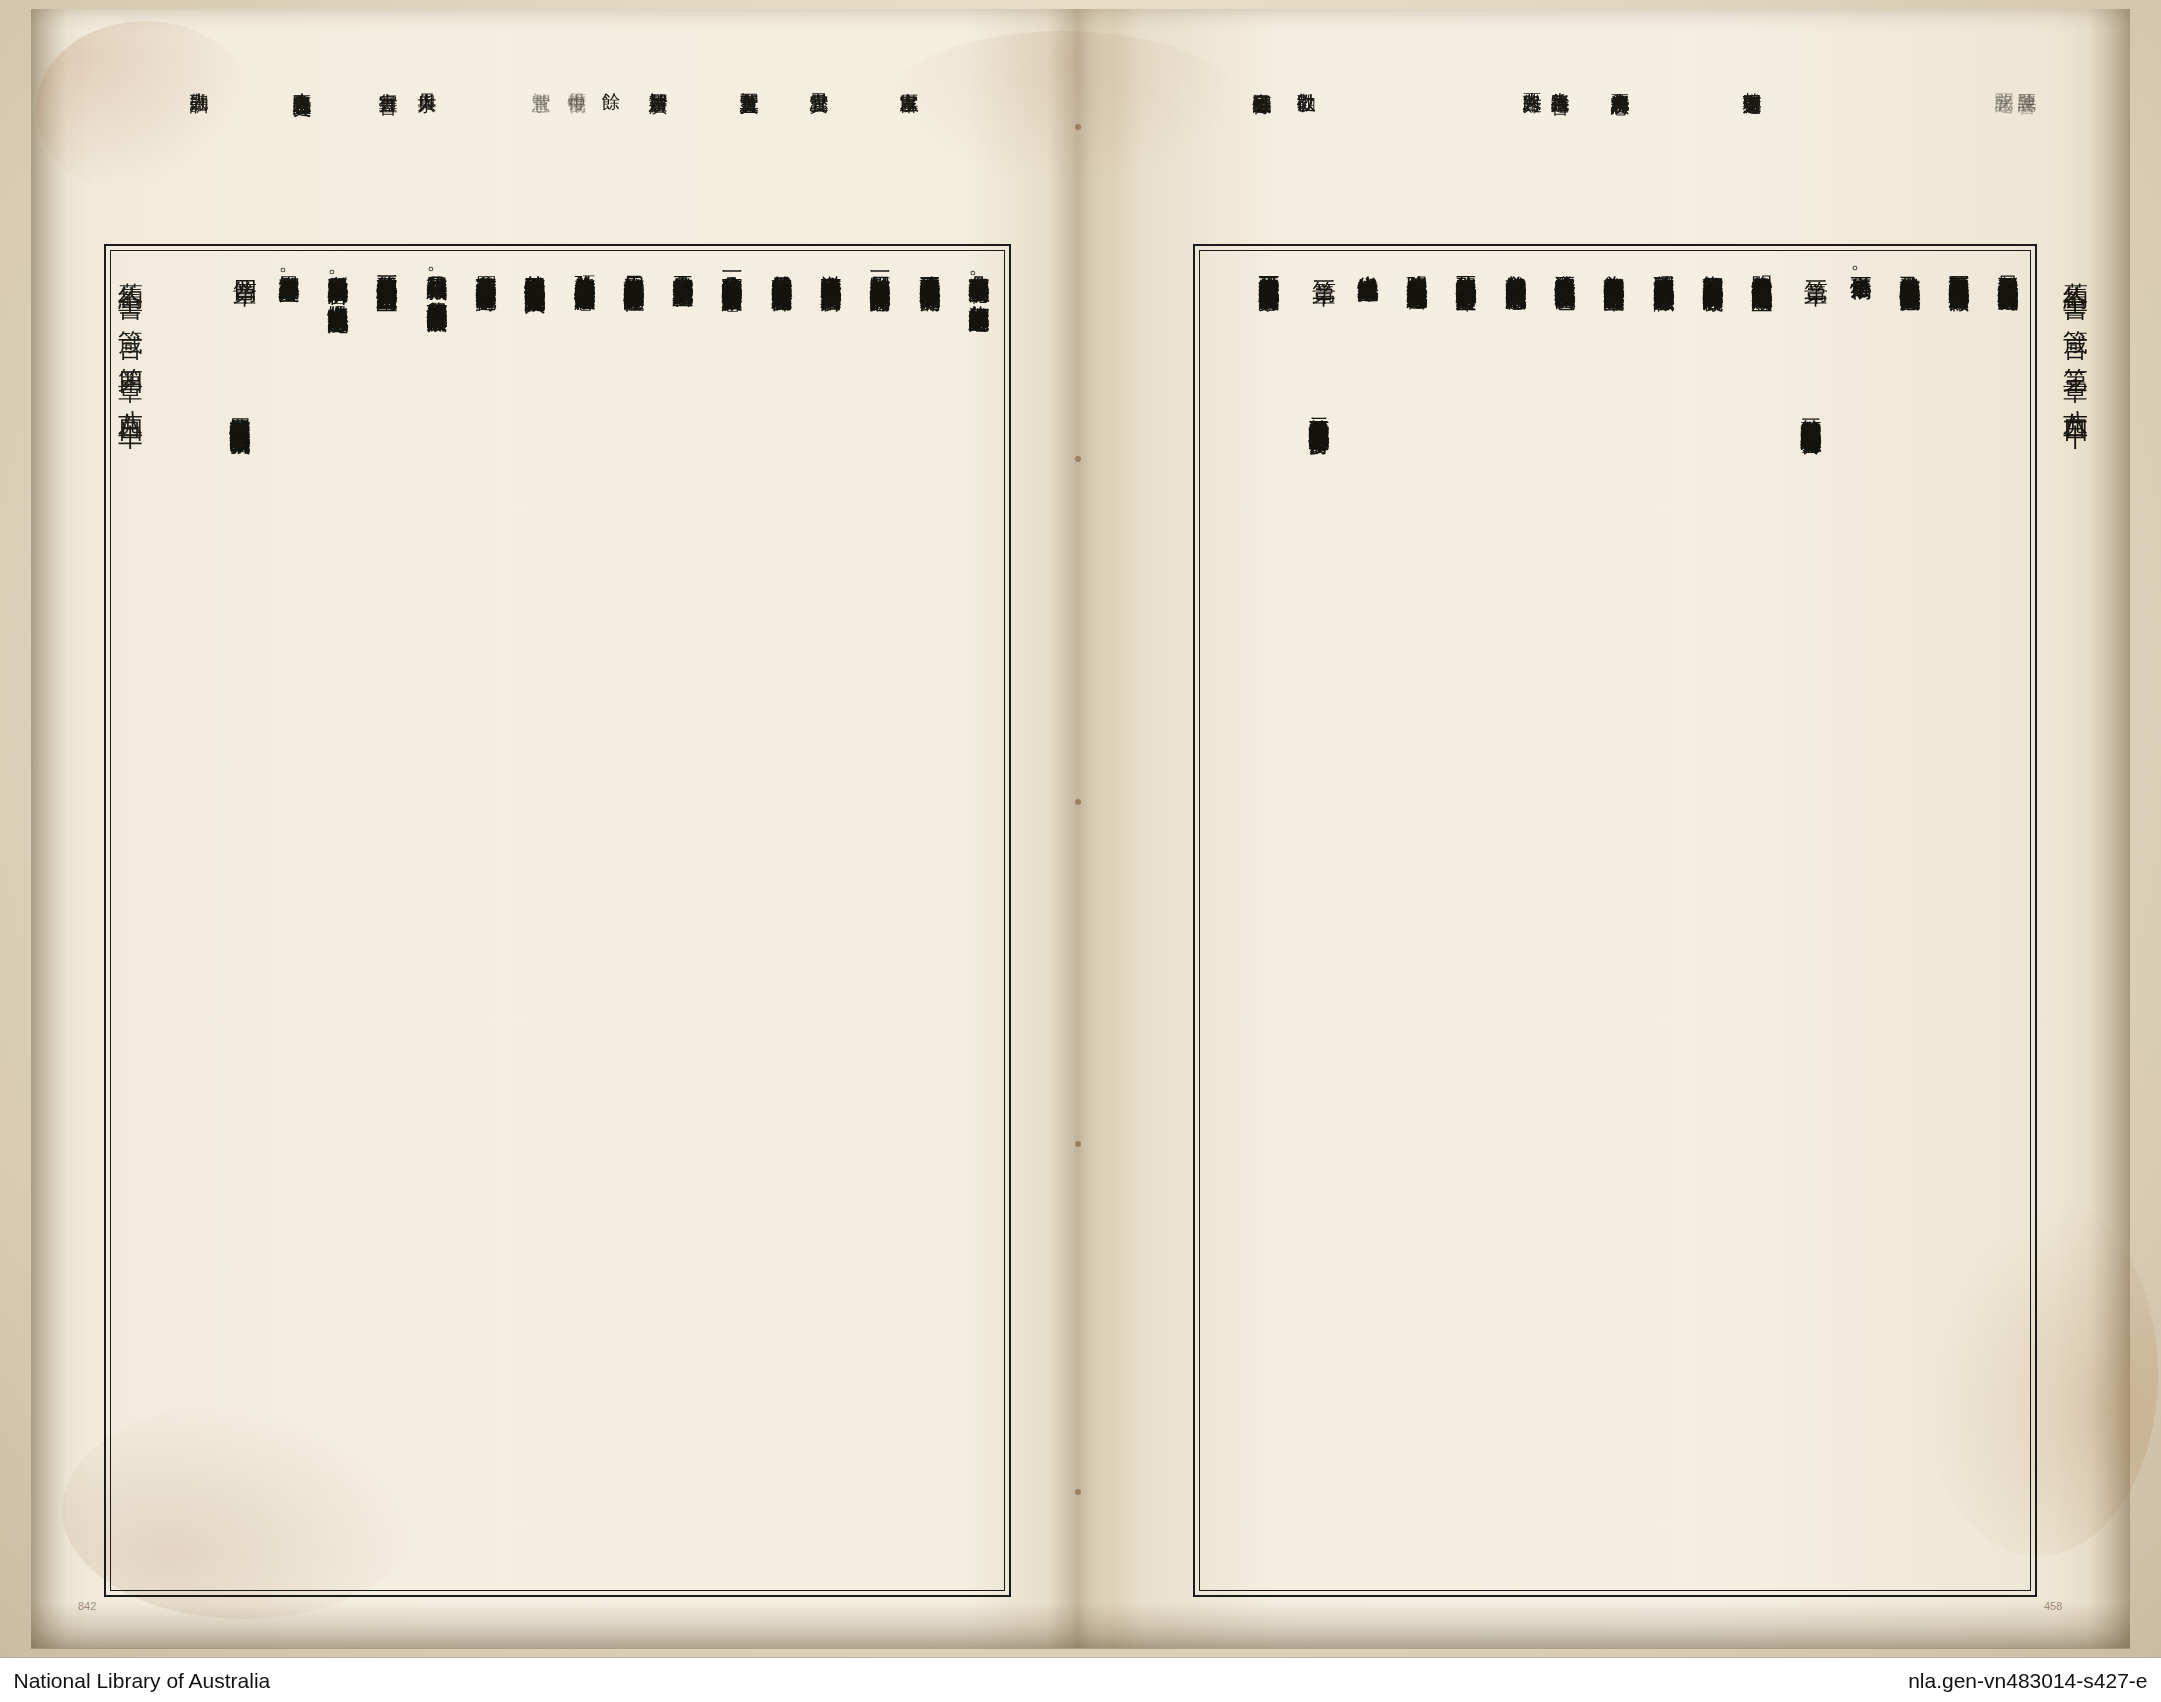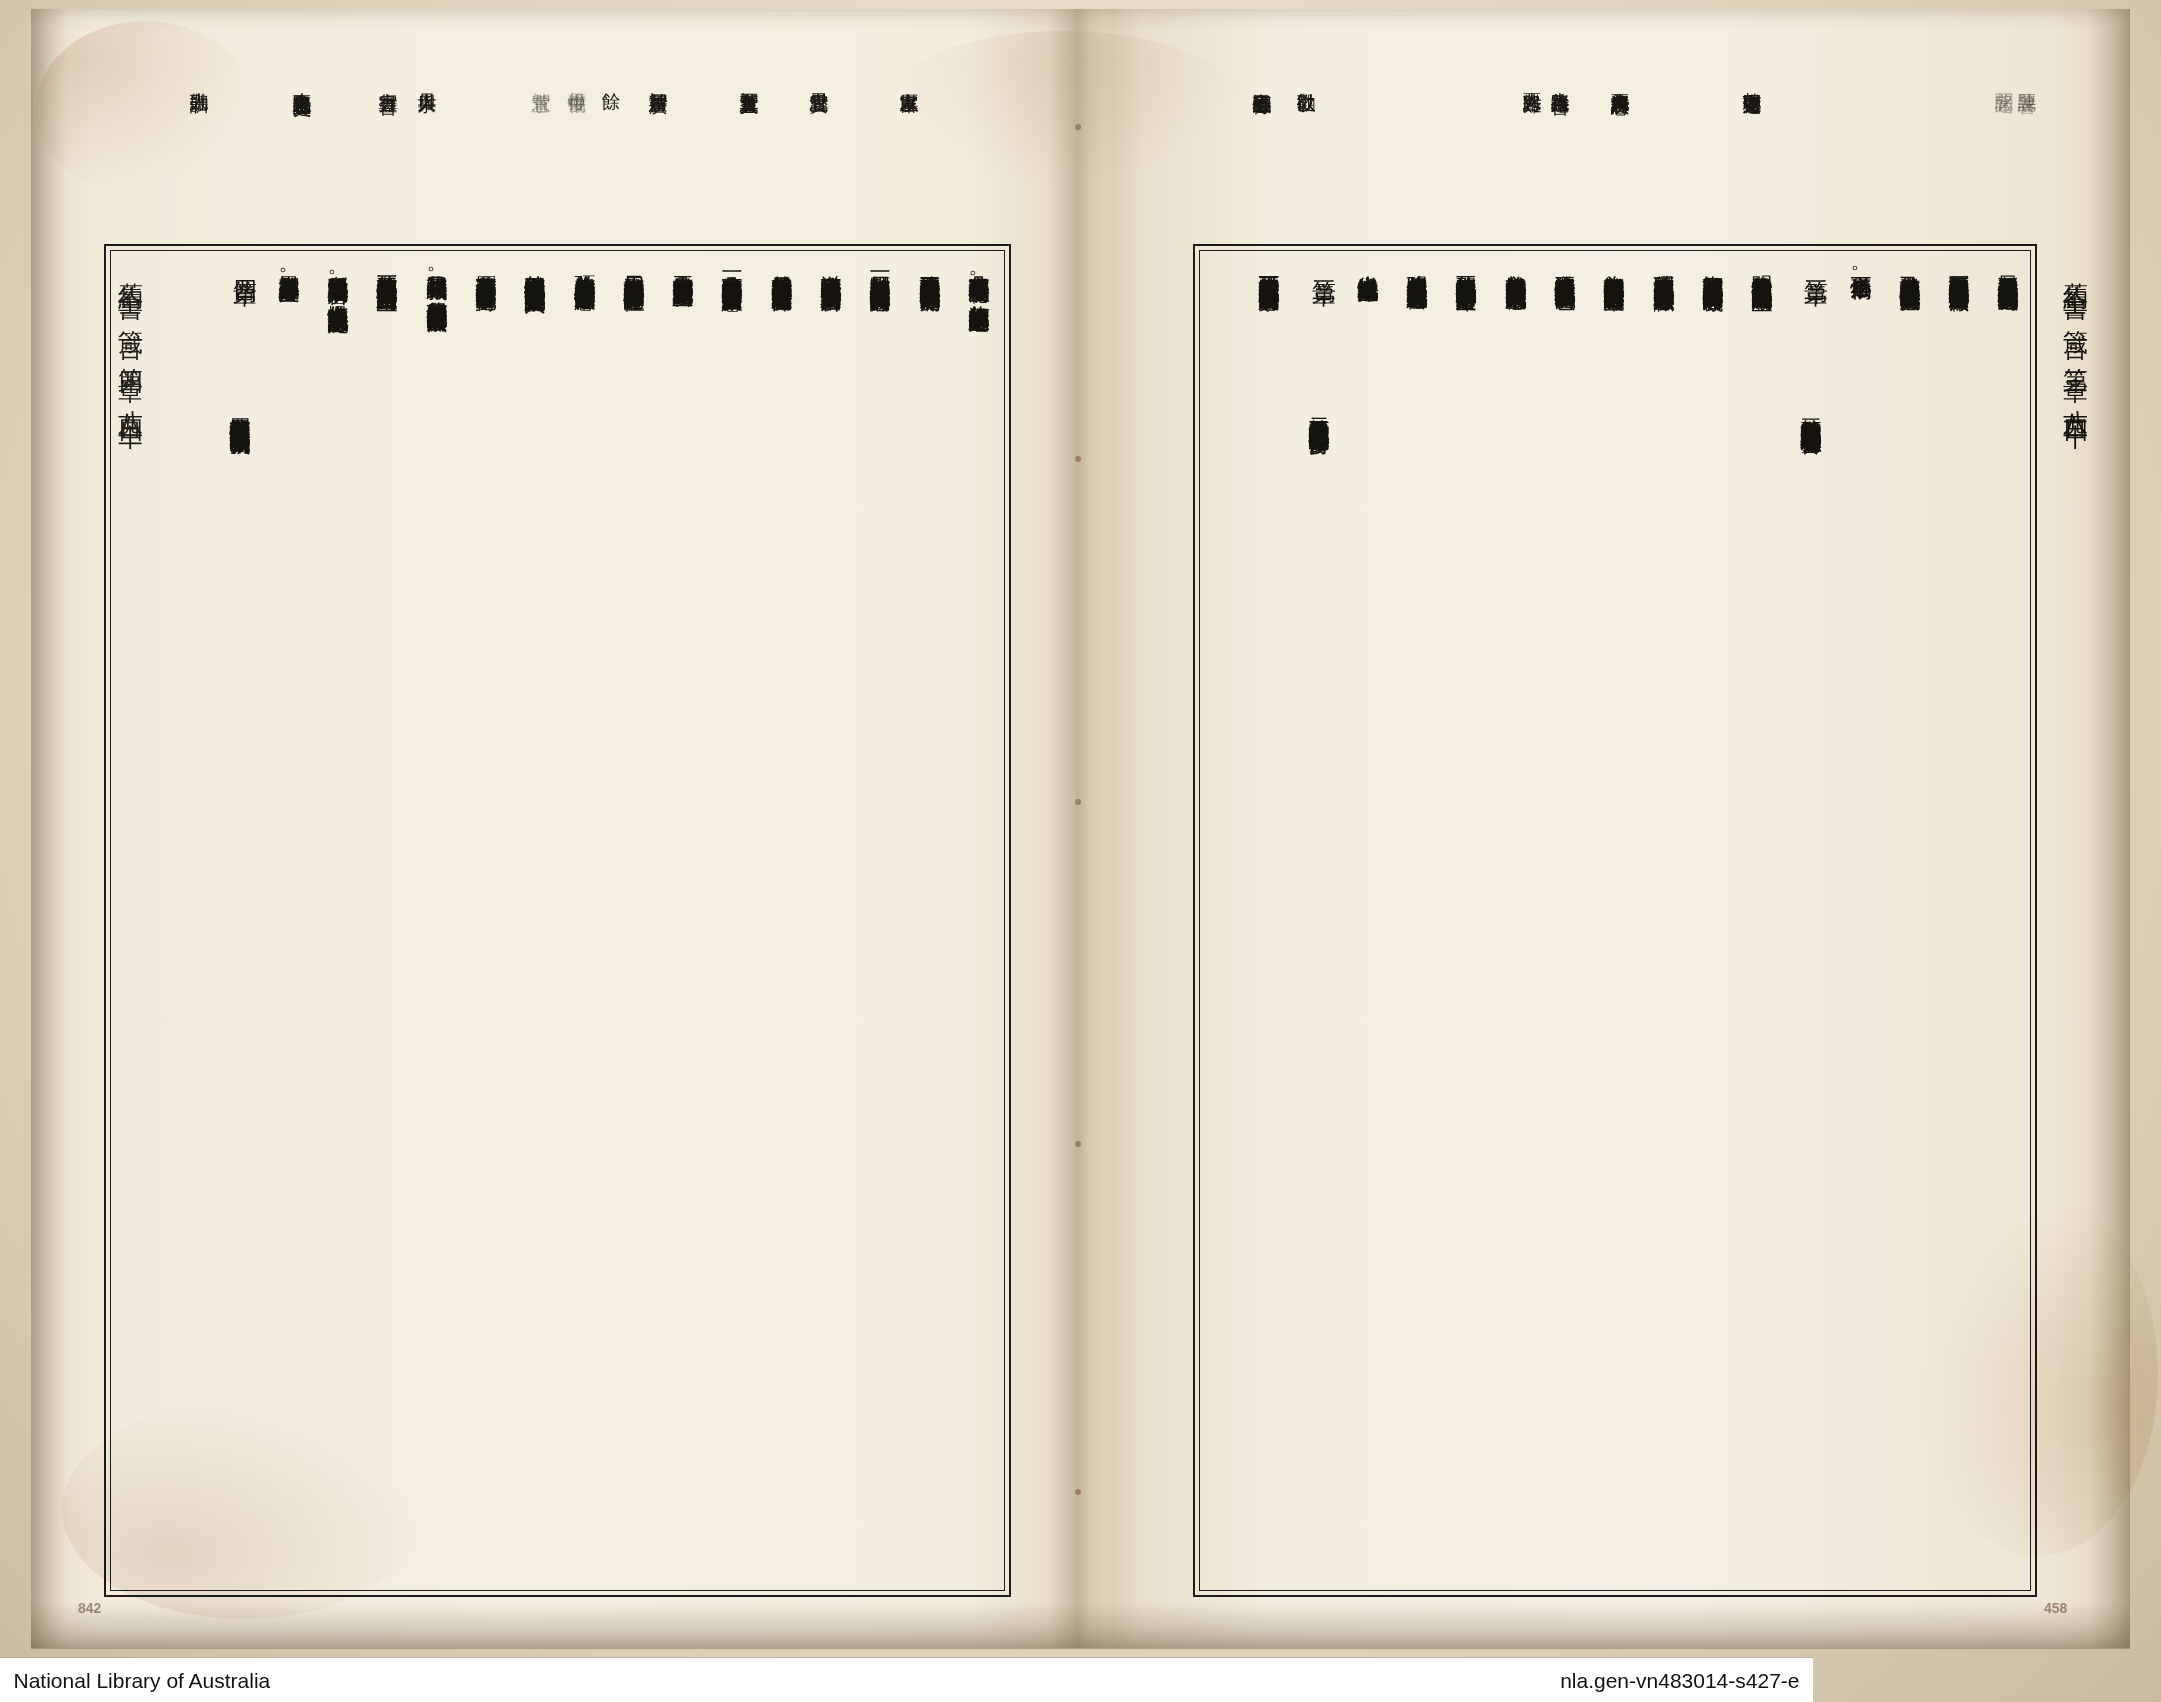--- a/index.html
+++ b/index.html
@@ -124,40 +124,39 @@
   .chapter-col {
     top: 262px;
     height: 223px;
     width: 31px;
     font-size: 24px;
   }
 
   
   .credit-bar {
     position: absolute;
-    left: 0; bottom: 0; width: 1813px; height: 45px;
+    left: 0; bottom: 0; width: 2161px; height: 45px;
     background: #ffffff;
     border-top: 1px solid #b9b2a2;
   }
   .credit-bar .lib {
     position: absolute; left: 13.5px; top: 11.4px;
     font-size: 21px; color: #111;
     font-family: "Liberation Sans", sans-serif;
   }
   .credit-bar .nla-id {
     position: absolute; right: 13.5px; top: 11.4px;
     font-size: 21px; color: #111;
     font-family: "Liberation Sans", sans-serif;
   }
   .corner-note {
     position: absolute;
-    font-size: 14px;
+    font-size: 11px;
     color: rgba(90,60,40,0.55);
     font-family: "Liberation Sans", sans-serif;
-    font-weight: bold;
   }
 </style>
 </head>
 <body>
 
 <div id="page">
 
   <div class="scan-bg"></div>
   <div class="paper"></div>
   <div class="gutter"></div>

